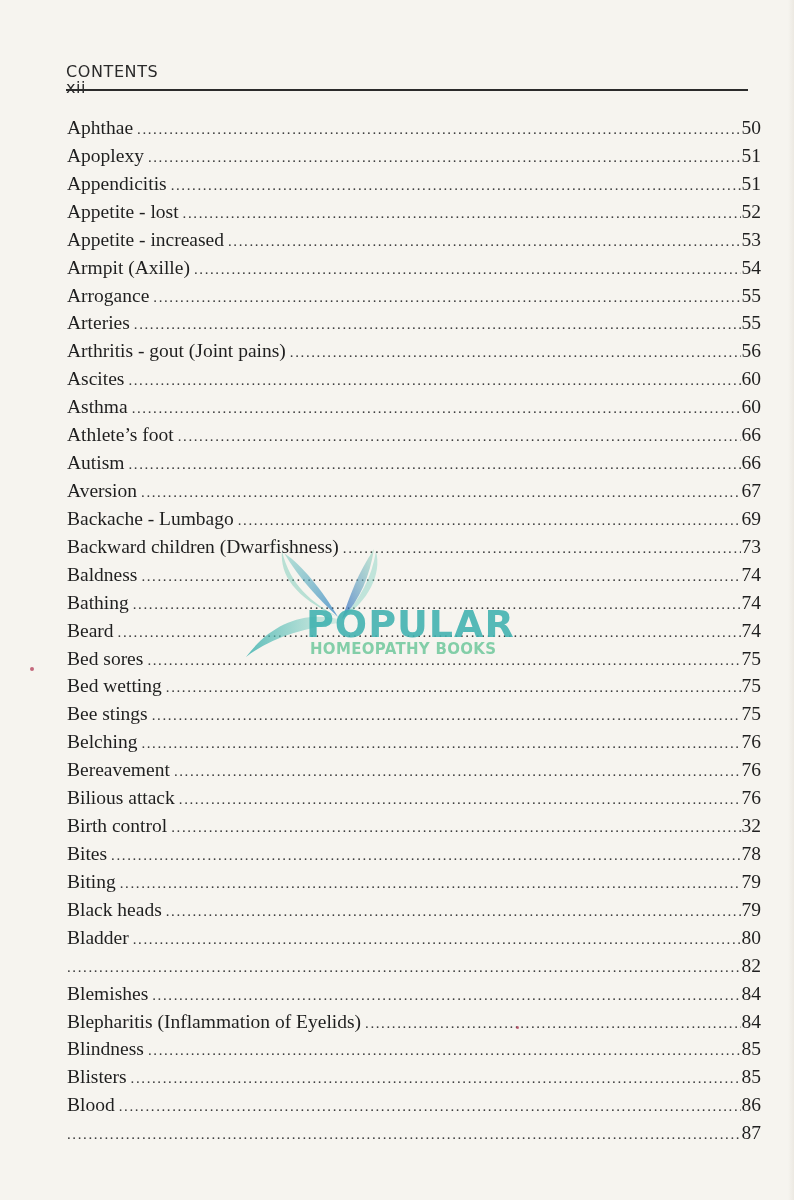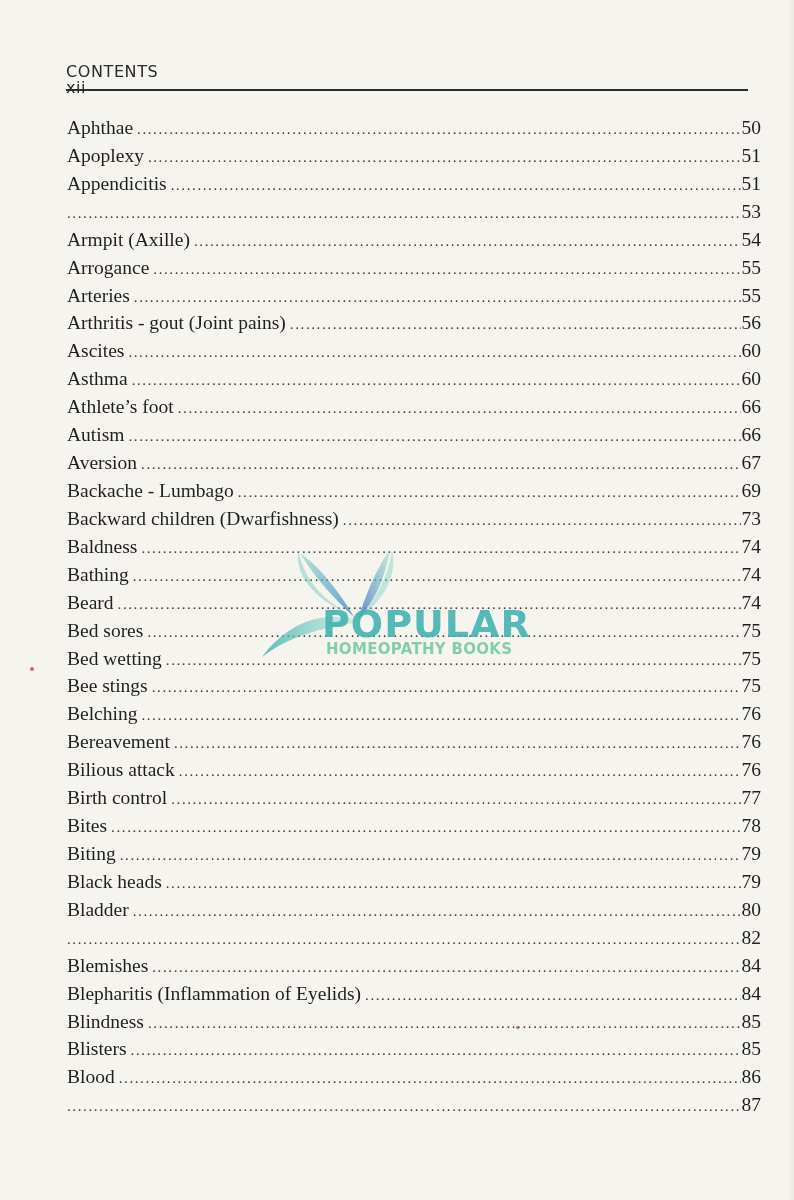--- a/index.html
+++ b/index.html
@@ -86,21 +86,21 @@
     .toc .leader::before {
       content: "..................................................................................................................................................................................................................................................";
     }
     .toc .page-num {
       flex: 0 0 auto;
       padding-left: 1px;
       text-align: right;
     }
     .watermark {
       position: absolute;
-      left: 258px;
+      left: 242px;
       top: 545px;
       width: 290px;
       height: 120px;
       pointer-events: none;
     }
     .watermark svg {
       position: absolute;
       left: 0;
       top: 0;
     }
@@ -159,20 +159,26 @@
       <span class="entry-label">Apoplexy</span>
       <span class="leader"></span>
       <span class="page-num">51</span>
     </li>
     <li>
       <span class="entry-label">Appendicitis</span>
       <span class="leader"></span>
       <span class="page-num">51</span>
     </li>
     <li>
+      <span class="entry-label">Appetite - lost</span>
+      <span class="leader"></span>
+      <span class="page-num">52</span>
+    </li>
+    <li>
+      <span class="entry-label">Appetite - increased</span>
       <span class="leader"></span>
       <span class="page-num">53</span>
     </li>
     <li>
       <span class="entry-label">Armpit (Axille)</span>
       <span class="leader"></span>
       <span class="page-num">54</span>
     </li>
     <li>
       <span class="entry-label">Arrogance</span>
@@ -265,21 +271,21 @@
       <span class="page-num">76</span>
     </li>
     <li>
       <span class="entry-label">Bilious attack</span>
       <span class="leader"></span>
       <span class="page-num">76</span>
     </li>
     <li>
       <span class="entry-label">Birth control</span>
       <span class="leader"></span>
-      <span class="page-num">77</span>
+      <span class="page-num">32</span>
     </li>
     <li>
       <span class="entry-label">Bites</span>
       <span class="leader"></span>
       <span class="page-num">78</span>
     </li>
     <li>
       <span class="entry-label">Biting</span>
       <span class="leader"></span>
       <span class="page-num">79</span>

